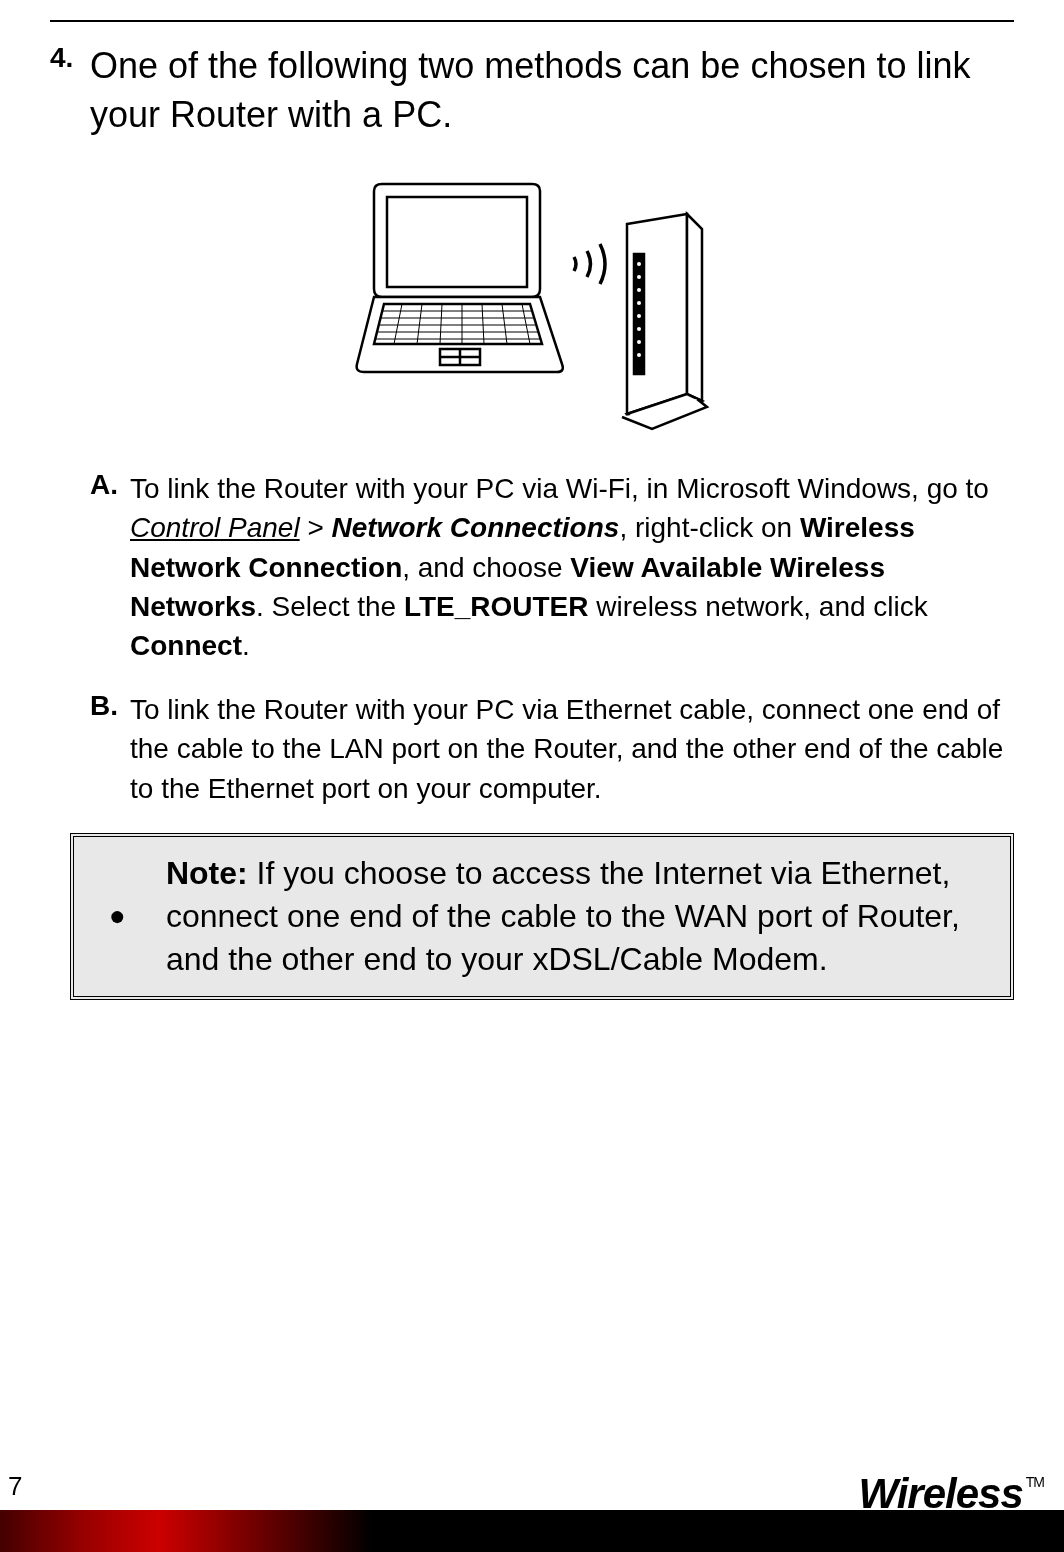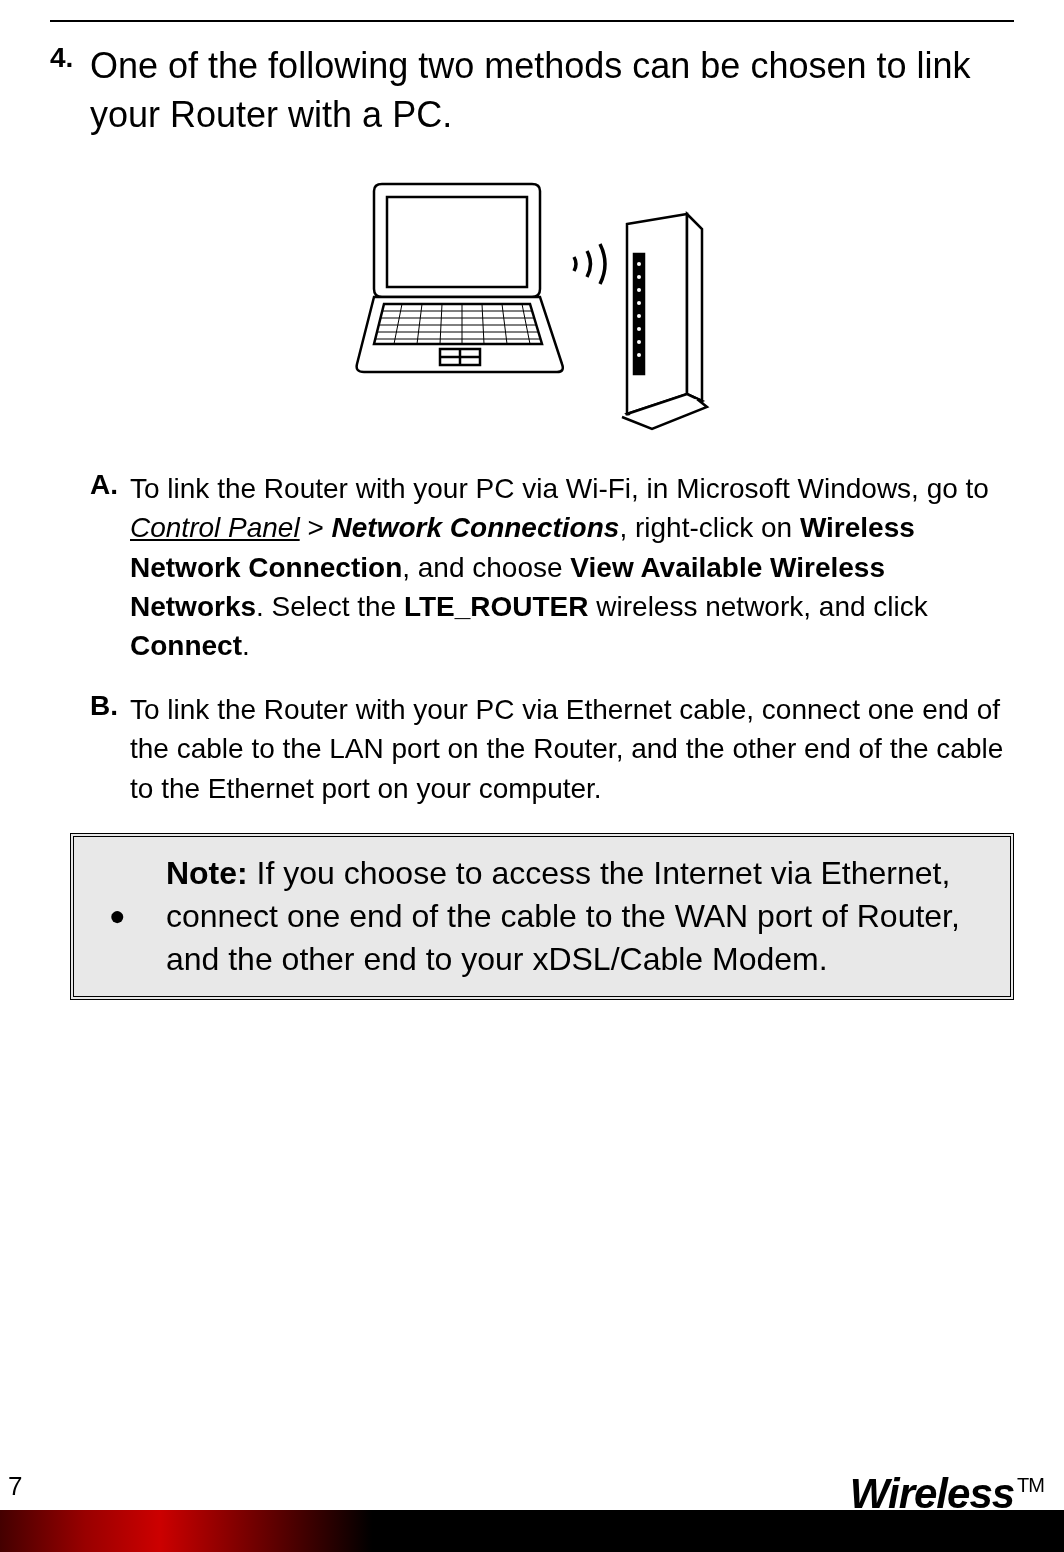--- a/index.html
+++ b/index.html
@@ -100,21 +100,21 @@
       bottom: 34px;
       font-size: 42px;
       font-weight: 900;
       font-style: italic;
       letter-spacing: -1px;
       color: #000;
       display: flex;
       align-items: flex-start;
     }
     .brand .tm {
-      font-size: 20px;
+      font-size: 14px;
       font-style: normal;
       font-weight: normal;
       margin-top: 4px;
       margin-left: 3px;
     }
   </style>
 </head>
 <body>
 
 <div class="page-rule"></div>

